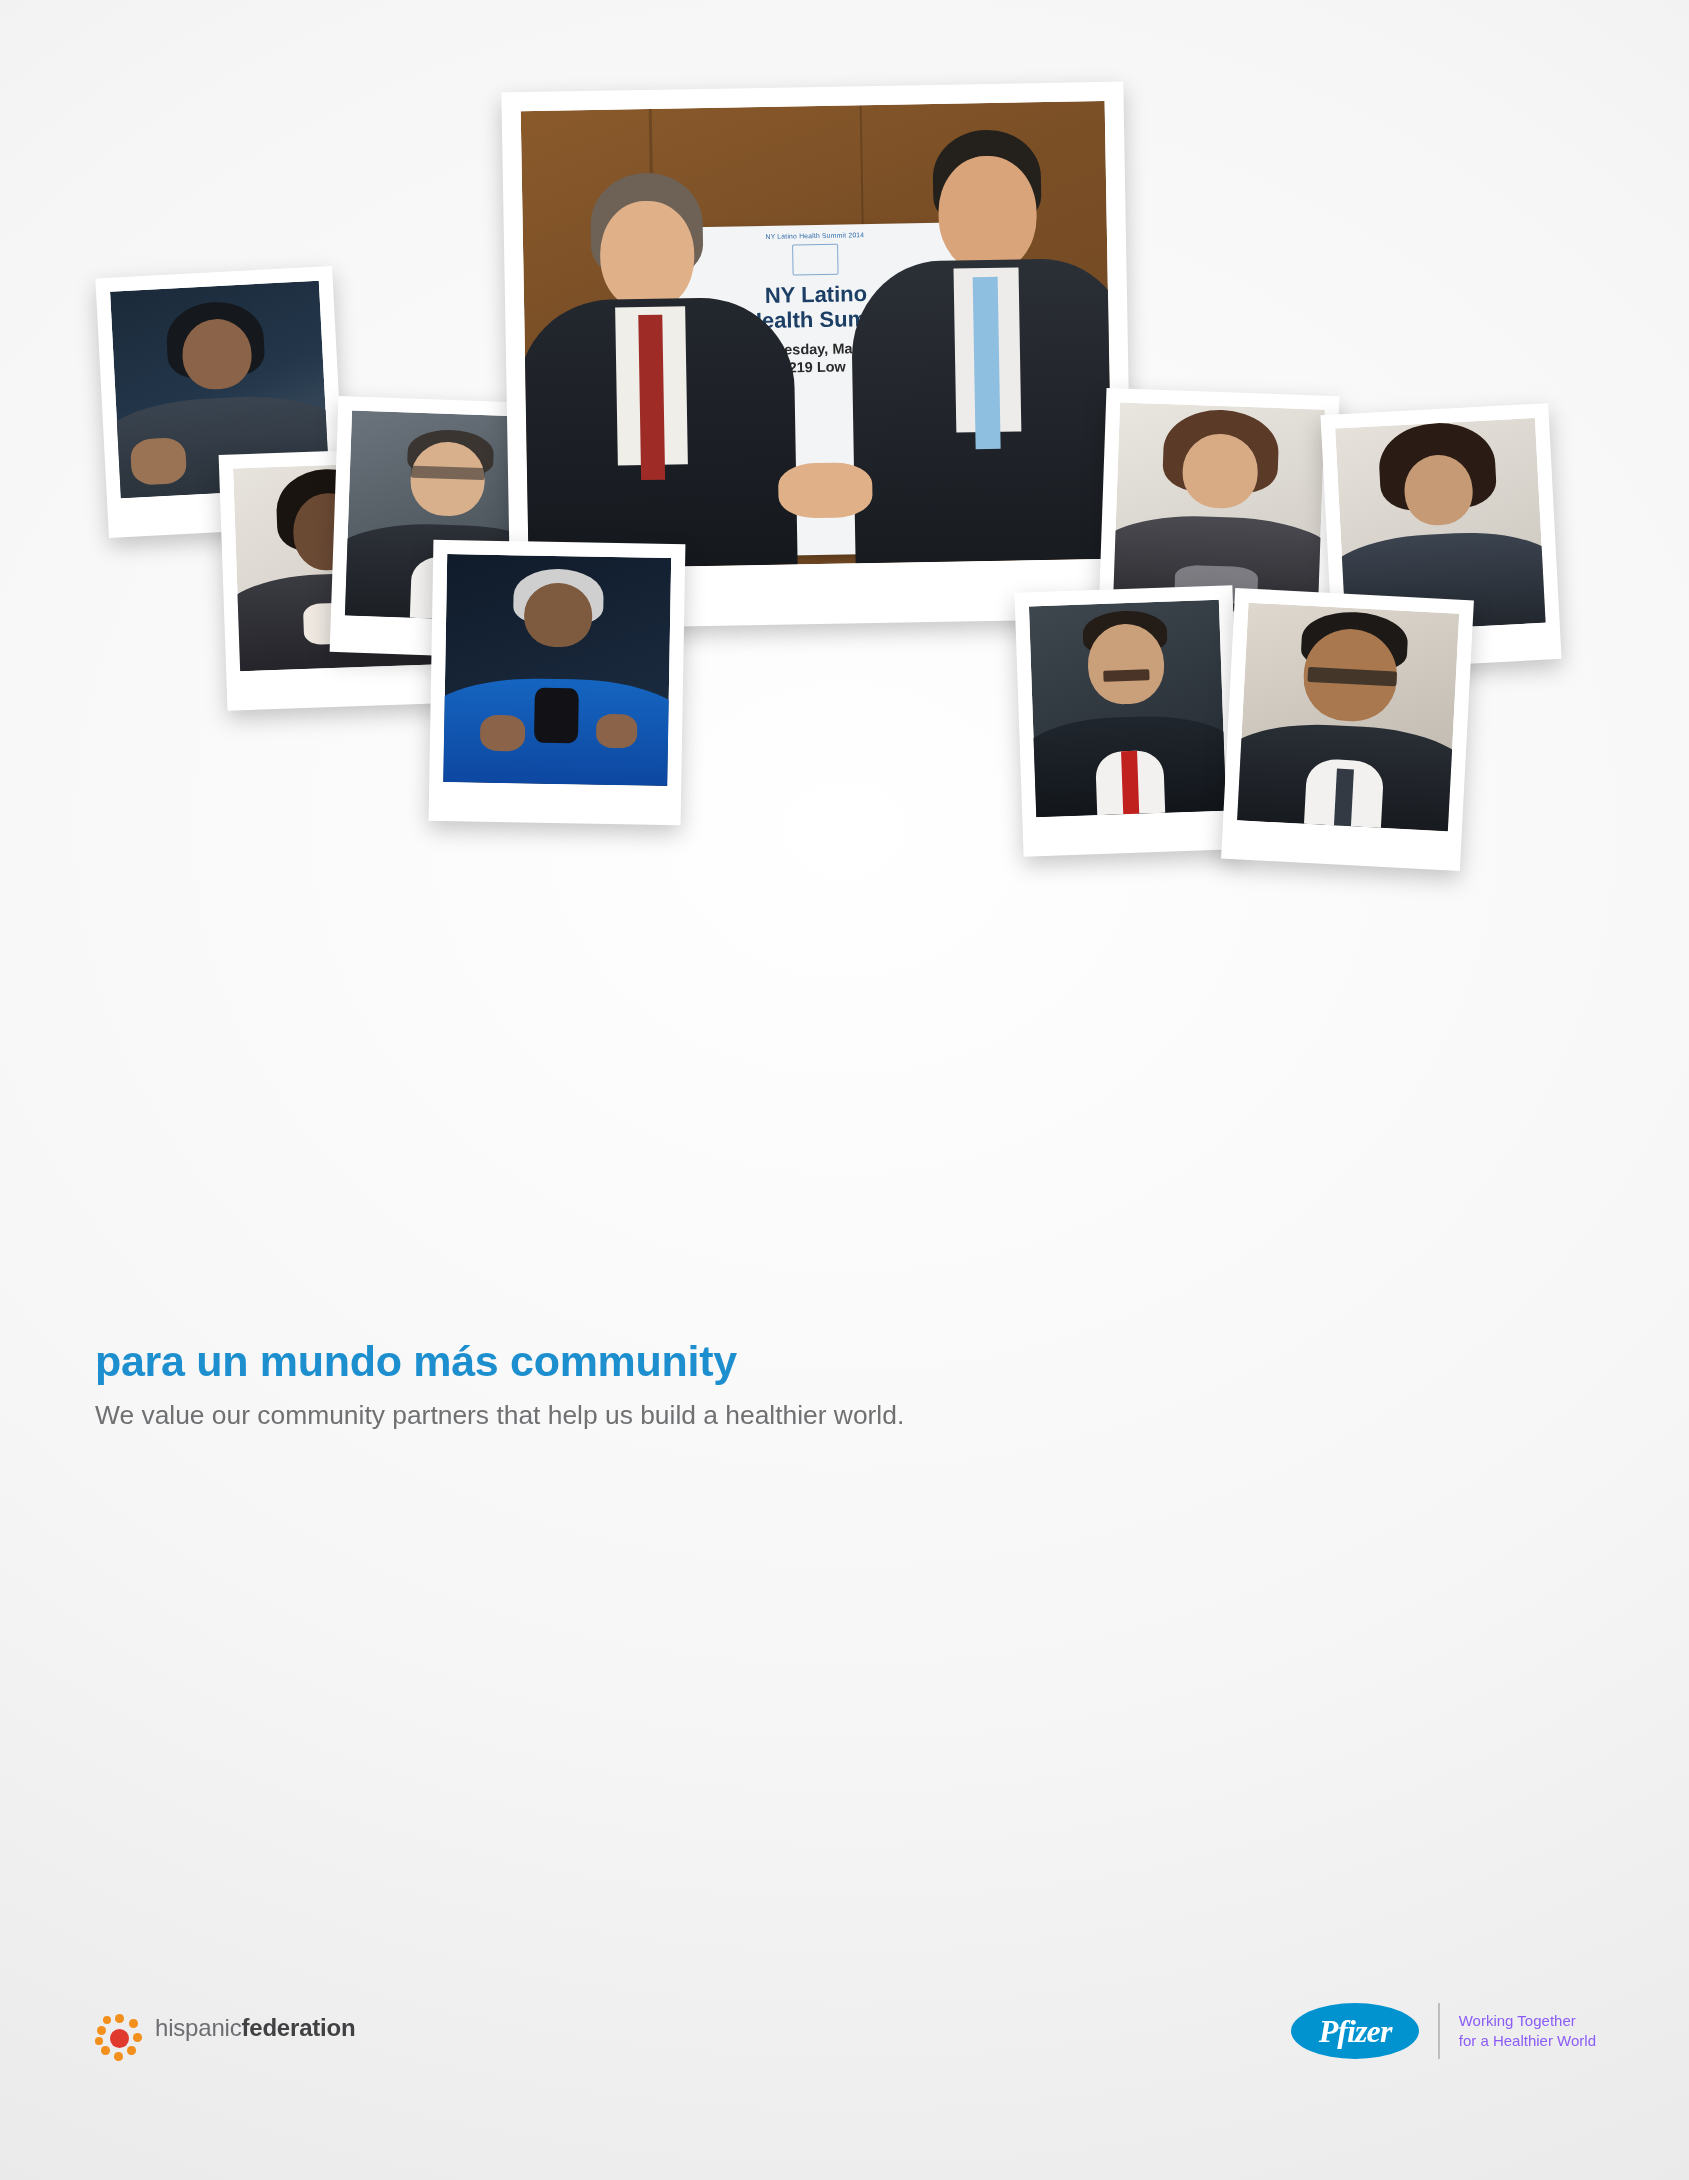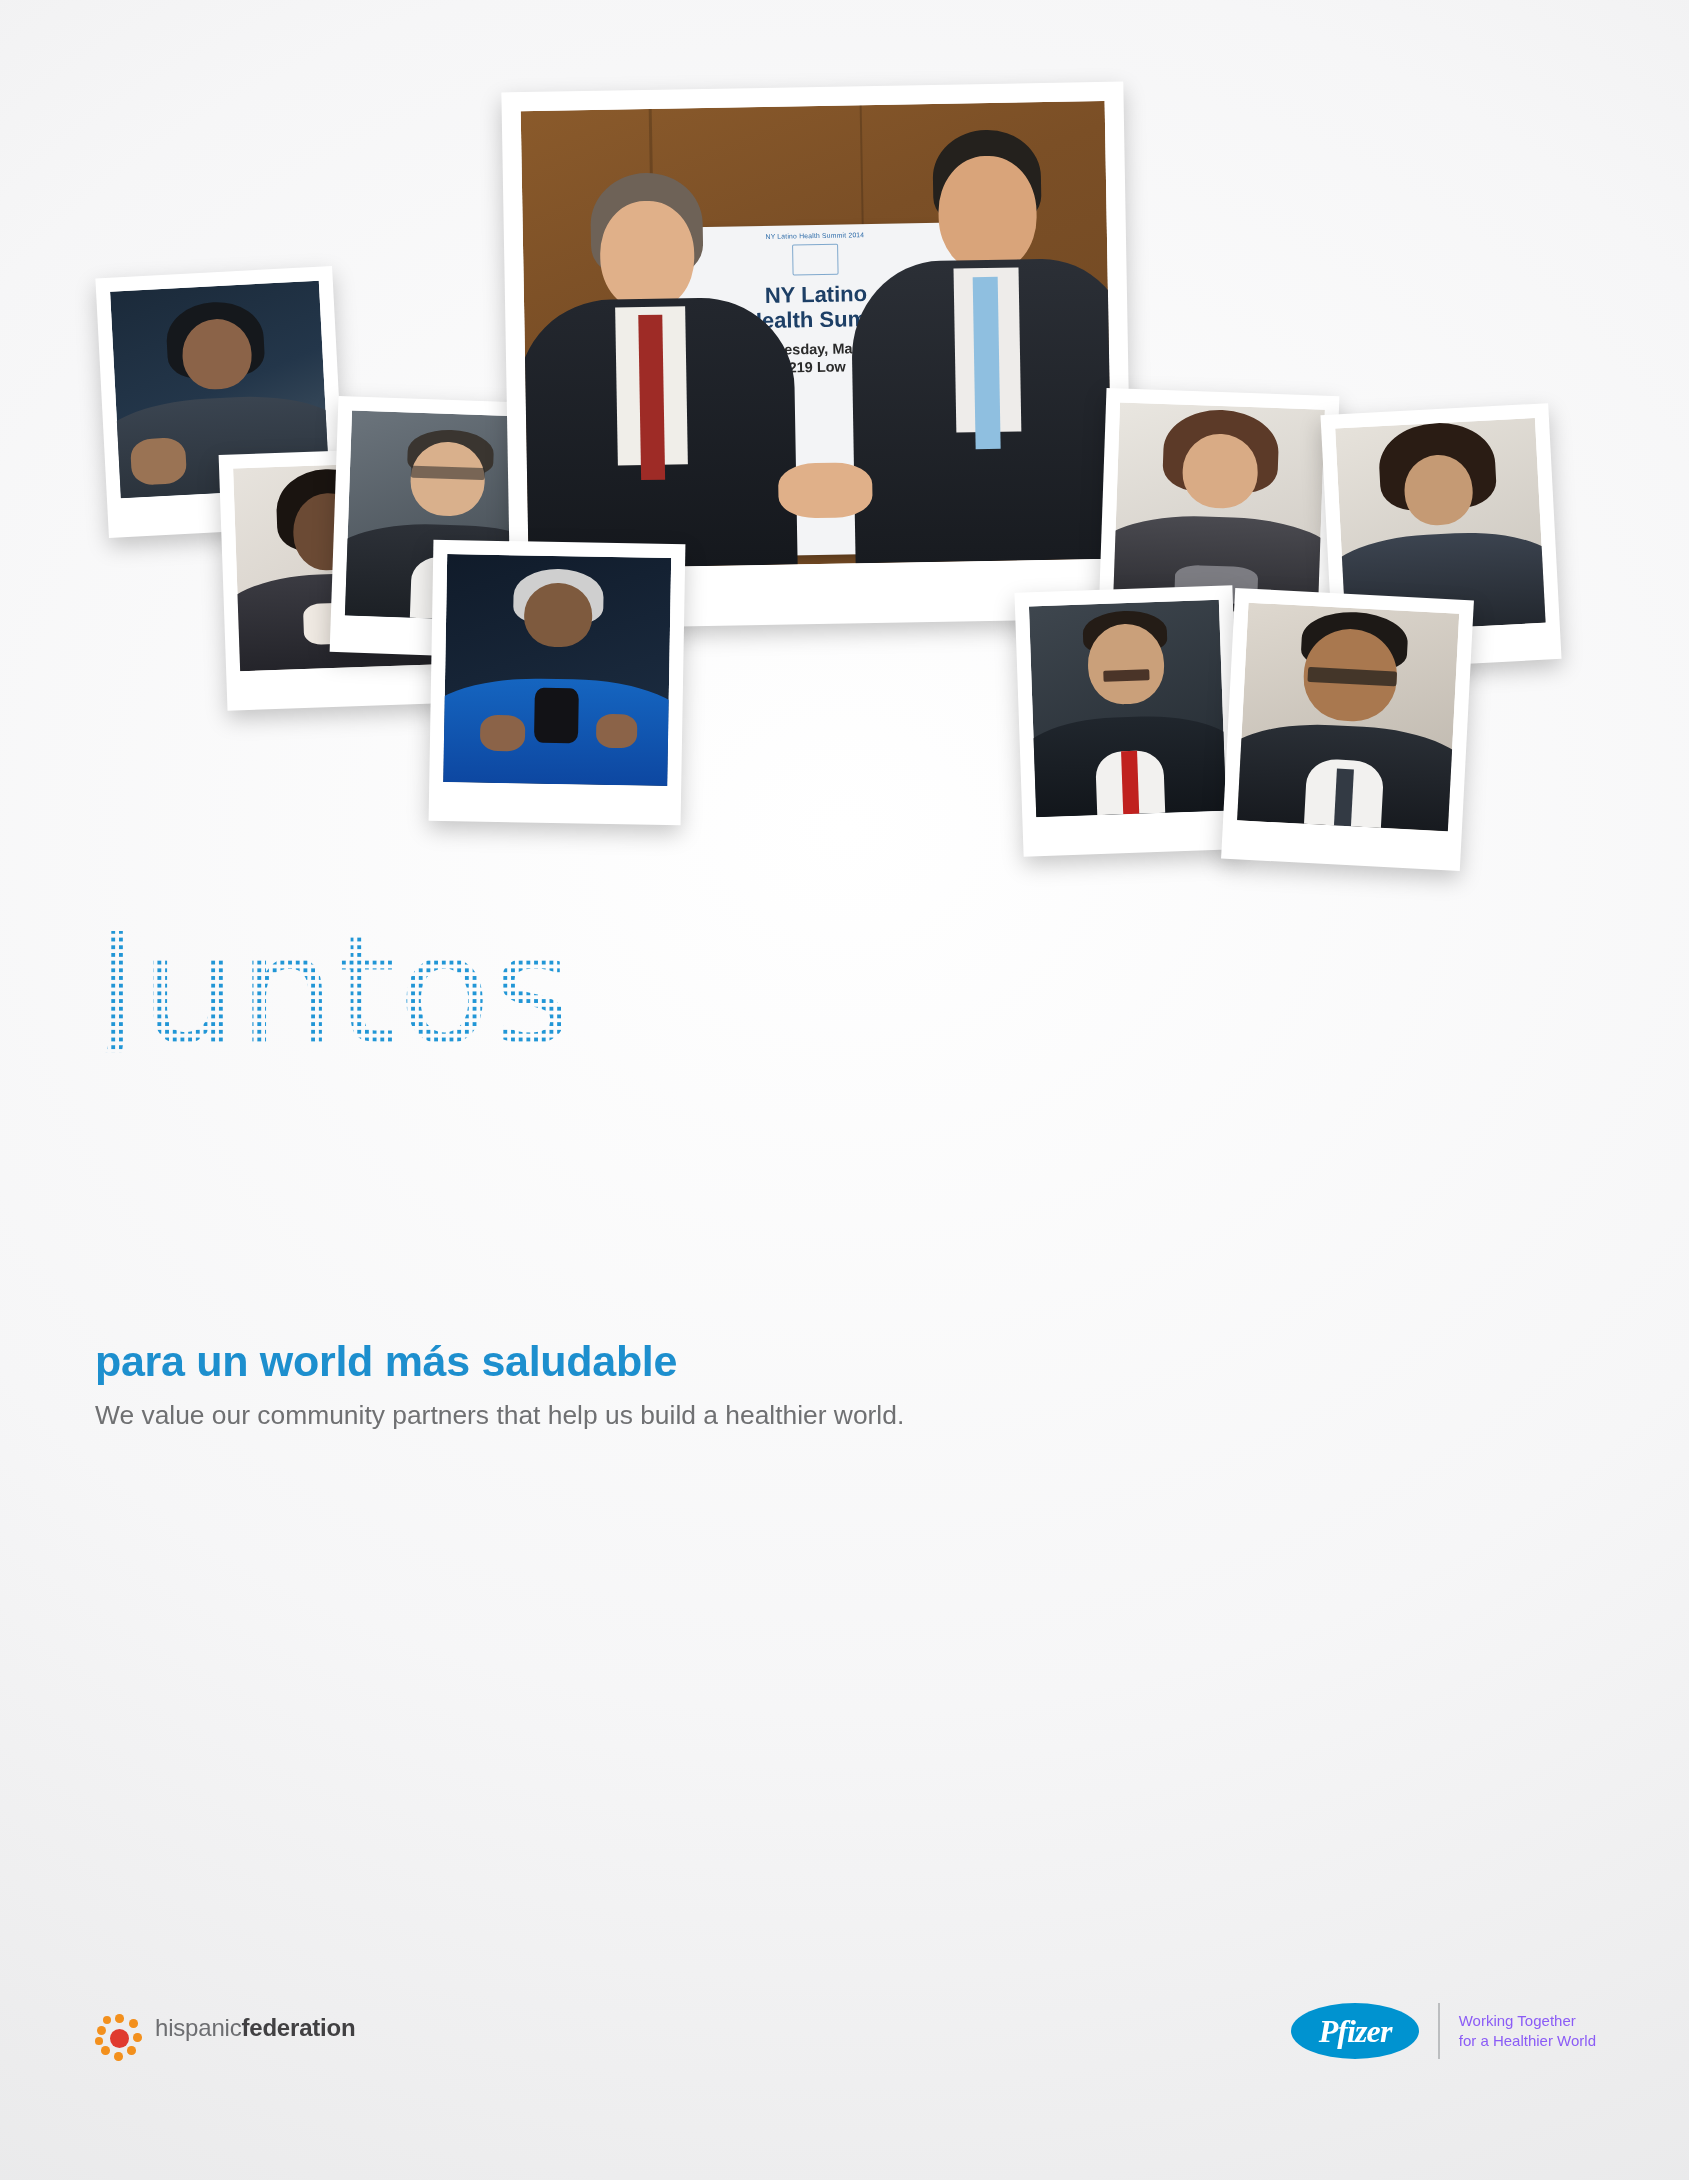--- a/index.html
+++ b/index.html
@@ -329,24 +329,23 @@
         <div class="body" style="background:linear-gradient(180deg,#2a2f36,#171a1f);"></div>
         <div class="shirt"></div>
         <div class="tie" style="background:#333a44;"></div>
       </div>
     </div>
   </div>
 
 </div>
 
 <div class="headline">
-  <span class="dotline">Juntos</span>
-</div>
-
-<div class="subhead">para un world más saludable</div>
+</div>
+
+<div class="subhead">para un mundo más community</div>
 
 <div class="body-copy">
   <div>We value our community partners that help us build a healthier world.</div>
 </div>
 
 <div class="hf-logo">
   <span class="hf-mark">
     <i style="width:9.4px;height:9.4px;left:1.7px;top:12px;"></i>
     <i style="width:8.5px;height:8.5px;left:7.7px;top:1.7px;"></i>
     <i style="width:8.5px;height:8.5px;left:20.4px;top:0px;"></i>

